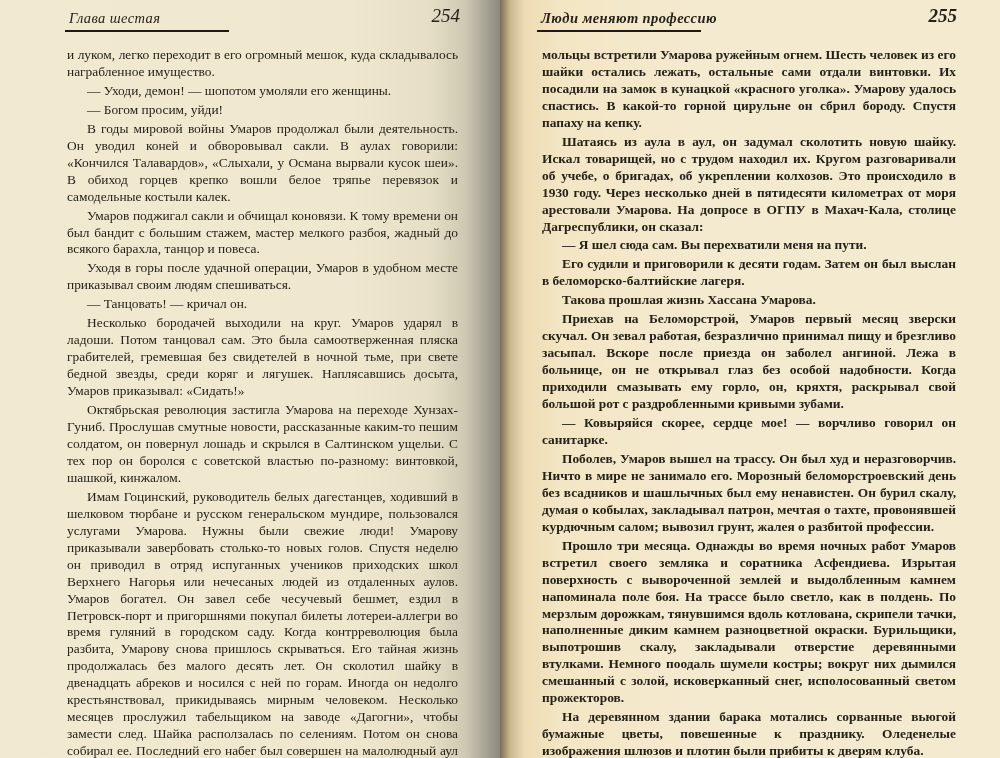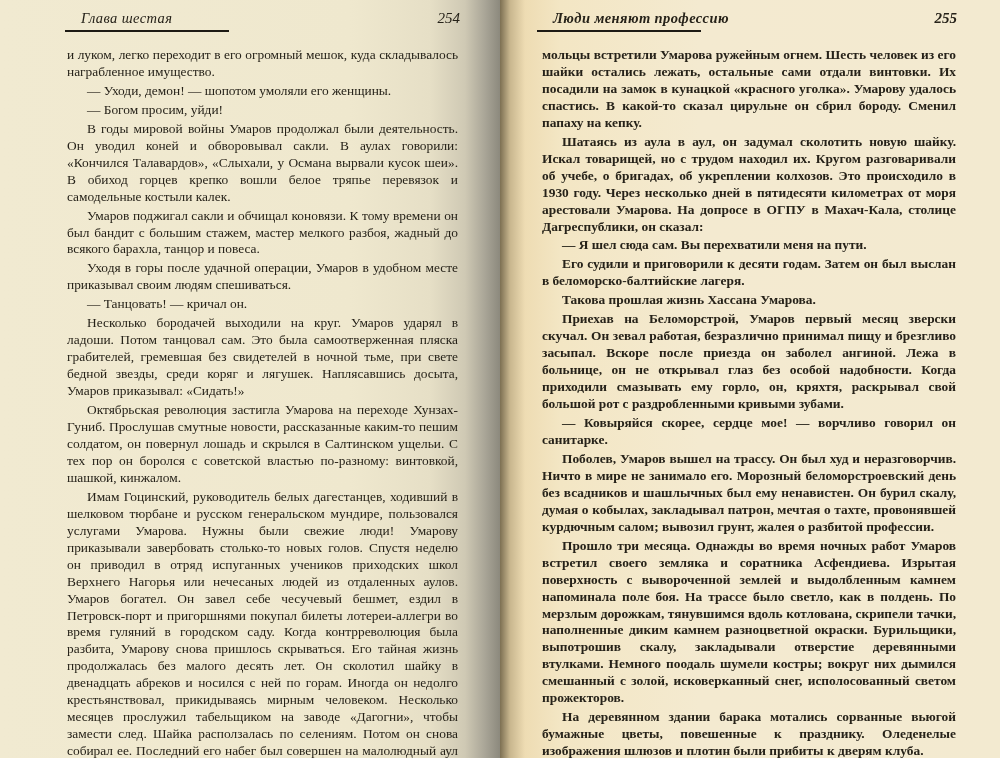--- a/index.html
+++ b/index.html
@@ -35,40 +35,40 @@
     .running-head {
       position: absolute;
       top: 6px;
       height: 26px;
     }
     .page-left .running-head { left: 65px; width: 395px; }
     .page-right .running-head { left: 37px; width: 420px; }
     .rh-title {
       position: absolute;
       bottom: 5px;
-      left: 16px;
+      left: 4px;
       font-style: italic;
       font-size: 14.5px;
       letter-spacing: 0.4px;
     }
     .rh-rule {
       position: absolute;
       bottom: 0;
       left: 0;
       height: 2px;
       background: #1d1a14;
     }
     .page-left .rh-rule { width: 164px; }
     .page-right .rh-rule { width: 164px; }
     .rh-num {
       position: absolute;
       bottom: 5px;
       right: 0;
       font-style: italic;
-      font-size: 15px;
+      font-size: 19px;
     }
     .text-block {
       position: absolute;
       top: 45px;
       font-size: 13.4px;
       line-height: 16.95px;
       text-align: justify;
     }
     .page-left .text-block { left: 65px; width: 395px; }
     .page-right .text-block { left: 40px; width: 418px; }
@@ -104,21 +104,21 @@
     </div>
   </div>
 
   <div class="page page-right">
     <div class="running-head">
       <span class="rh-title">Люди меняют профессию</span>
       <span class="rh-rule"></span>
       <span class="rh-num">255</span>
     </div>
     <div class="text-block">
-      <p class="cont">мольцы встретили Умарова ружейным огнем. Шесть человек из его шайки остались лежать, остальные сами отдали винтовки. Их посадили на замок в кунацкой «красного уголка». Умарову удалось спастись. В какой-то сказал цирульне он сбрил бороду. Сменил папаху на кепку.</p>
+      <p class="cont">мольцы встретили Умарова ружейным огнем. Шесть человек из его шайки остались лежать, остальные сами отдали винтовки. Их посадили на замок в кунацкой «красного уголка». Умарову удалось спастись. В какой-то горной цирульне он сбрил бороду. Спустя папаху на кепку.</p>
       <p>Шатаясь из аула в аул, он задумал сколотить новую шайку. Искал товарищей, но с трудом находил их. Кругом разговаривали об учебе, о бригадах, об укреплении колхозов. Это происходило в 1930 году. Через несколько дней в пятидесяти километрах от моря арестовали Умарова. На допросе в ОГПУ в Махач-Кала, столице Дагреспублики, он сказал:</p>
       <p>— Я шел сюда сам. Вы перехватили меня на пути.</p>
       <p>Его судили и приговорили к десяти годам. Затем он был выслан в беломорско-балтийские лагеря.</p>
       <p>Такова прошлая жизнь Хассана Умарова.</p>
       <p>Приехав на Беломорстрой, Умаров первый месяц зверски скучал. Он зевал работая, безразлично принимал пищу и брезгливо засыпал. Вскоре после приезда он заболел ангиной. Лежа в больнице, он не открывал глаз без особой надобности. Когда приходили смазывать ему горло, он, кряхтя, раскрывал свой большой рот с раздробленными кривыми зубами.</p>
       <p>— Ковыряйся скорее, сердце мое! — ворчливо говорил он санитарке.</p>
       <p>Поболев, Умаров вышел на трассу. Он был худ и неразговорчив. Ничто в мире не занимало его. Морозный беломорстроевский день без всадников и шашлычных был ему ненавистен. Он бурил скалу, думая о кобылах, закладывал патрон, мечтая о тахте, провонявшей курдючным салом; вывозил грунт, жалея о разбитой профессии.</p>
       <p>Прошло три месяца. Однажды во время ночных работ Умаров встретил своего земляка и соратника Асфендиева. Изрытая поверхность с вывороченной землей и выдолбленным камнем напоминала поле боя. На трассе было светло, как в полдень. По мерзлым дорожкам, тянувшимся вдоль котлована, скрипели тачки, наполненные диким камнем разноцветной окраски. Бурильщики, выпотрошив скалу, закладывали отверстие деревянными втулками. Немного поодаль шумели костры; вокруг них дымился смешанный с золой, исковерканный снег, исполосованный светом прожекторов.</p>
       <p>На деревянном здании барака мотались сорванные вьюгой бумажные цветы, повешенные к празднику. Оледенелые изображения шлюзов и плотин были прибиты к дверям клуба.</p>
       <p>— Ваше почтеннейшее здоровье? — спросил Асфендиев, кланяясь и приседая по законам бандитской вежливости.</p>

